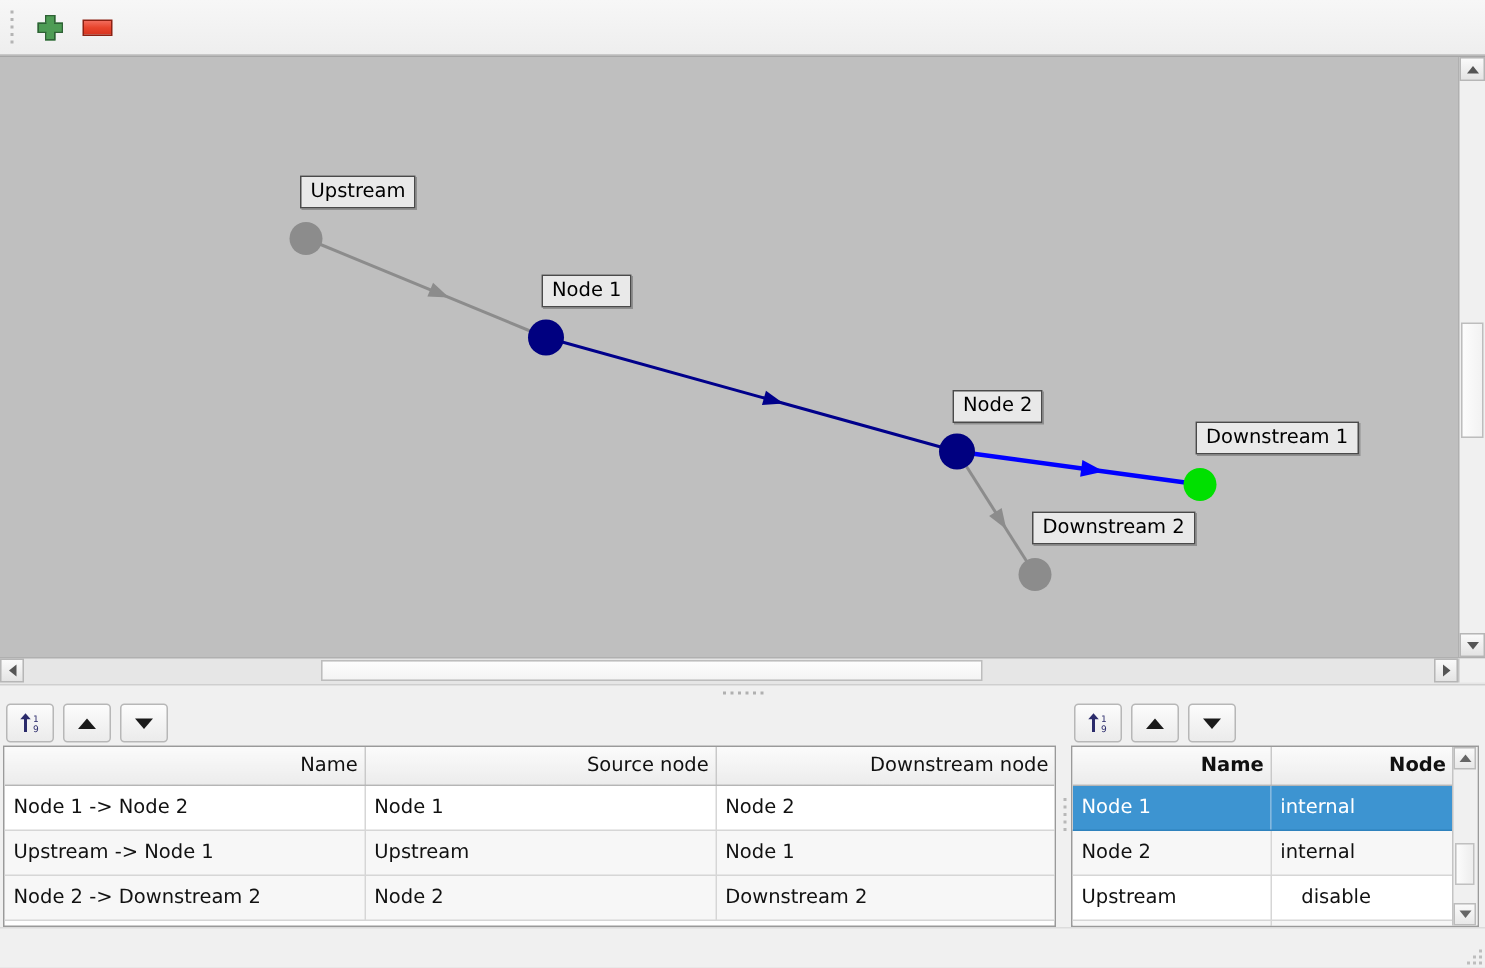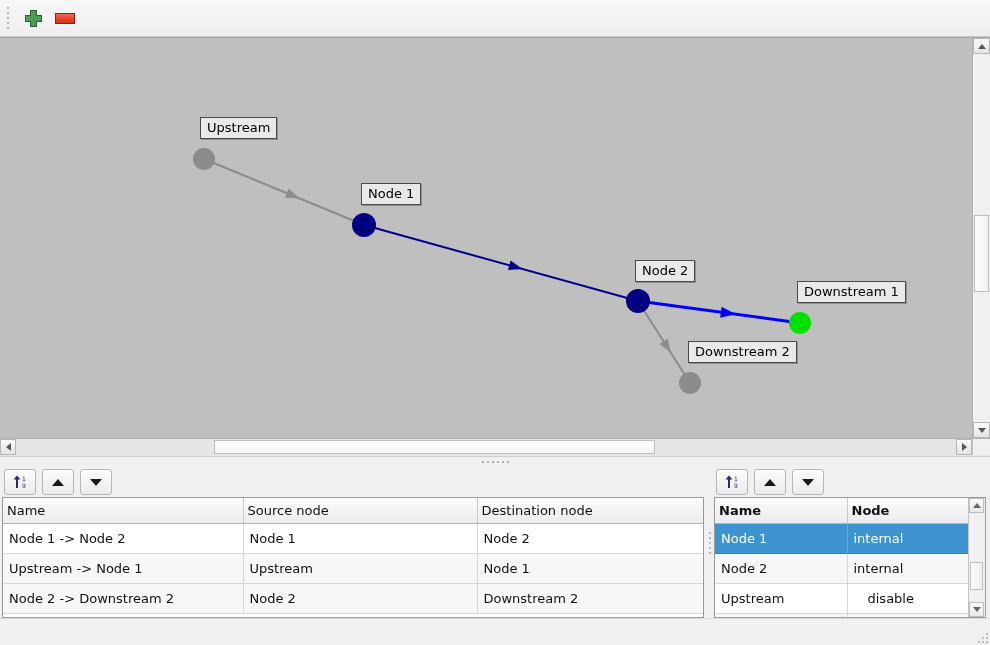--- a/index.html
+++ b/index.html
@@ -258,21 +258,21 @@
     table-layout: fixed;
   }
   table.grid th {
     background: linear-gradient(to bottom,#fbfbfb 0%,#ececec 100%);
     border-right: 1px solid #c9c9c9;
     border-bottom: 1px solid #b5b5b5;
     font-weight: normal;
     font-size: 13px;
     height: 25px;
     padding: 0 4px;
-    text-align: left;
+    text-align: right;
     color: #111;
   }
   table.grid.bold-head th { font-weight: bold; }
   table.grid td {
     border-right: 1px solid #d6d6d6;
     border-bottom: 1px solid #d6d6d6;
     height: 29px;
     padding: 0 6px;
     font-size: 13px;
     text-align: left;
@@ -448,21 +448,21 @@
           <table class="grid">
             <colgroup>
                 <col style="width:240px">
                 <col style="width:234px">
                 <col>
               </colgroup>
             <thead>
               <tr>
                 <th>Name</th>
                 <th>Source node</th>
-                <th style="border-right:none">Destination node</th>
+                <th style="border-right:none">Downstream node</th>
               </tr>
             </thead>
             <tbody id="edges-body">
                 <tr class="odd">
                   <td>Node 1 -&gt; Node 2</td>
                   <td>Node 1</td>
                   <td style="border-right: none;">Node 2</td>
                 </tr>
                 <tr class="even">
                   <td>Upstream -&gt; Node 1</td>

